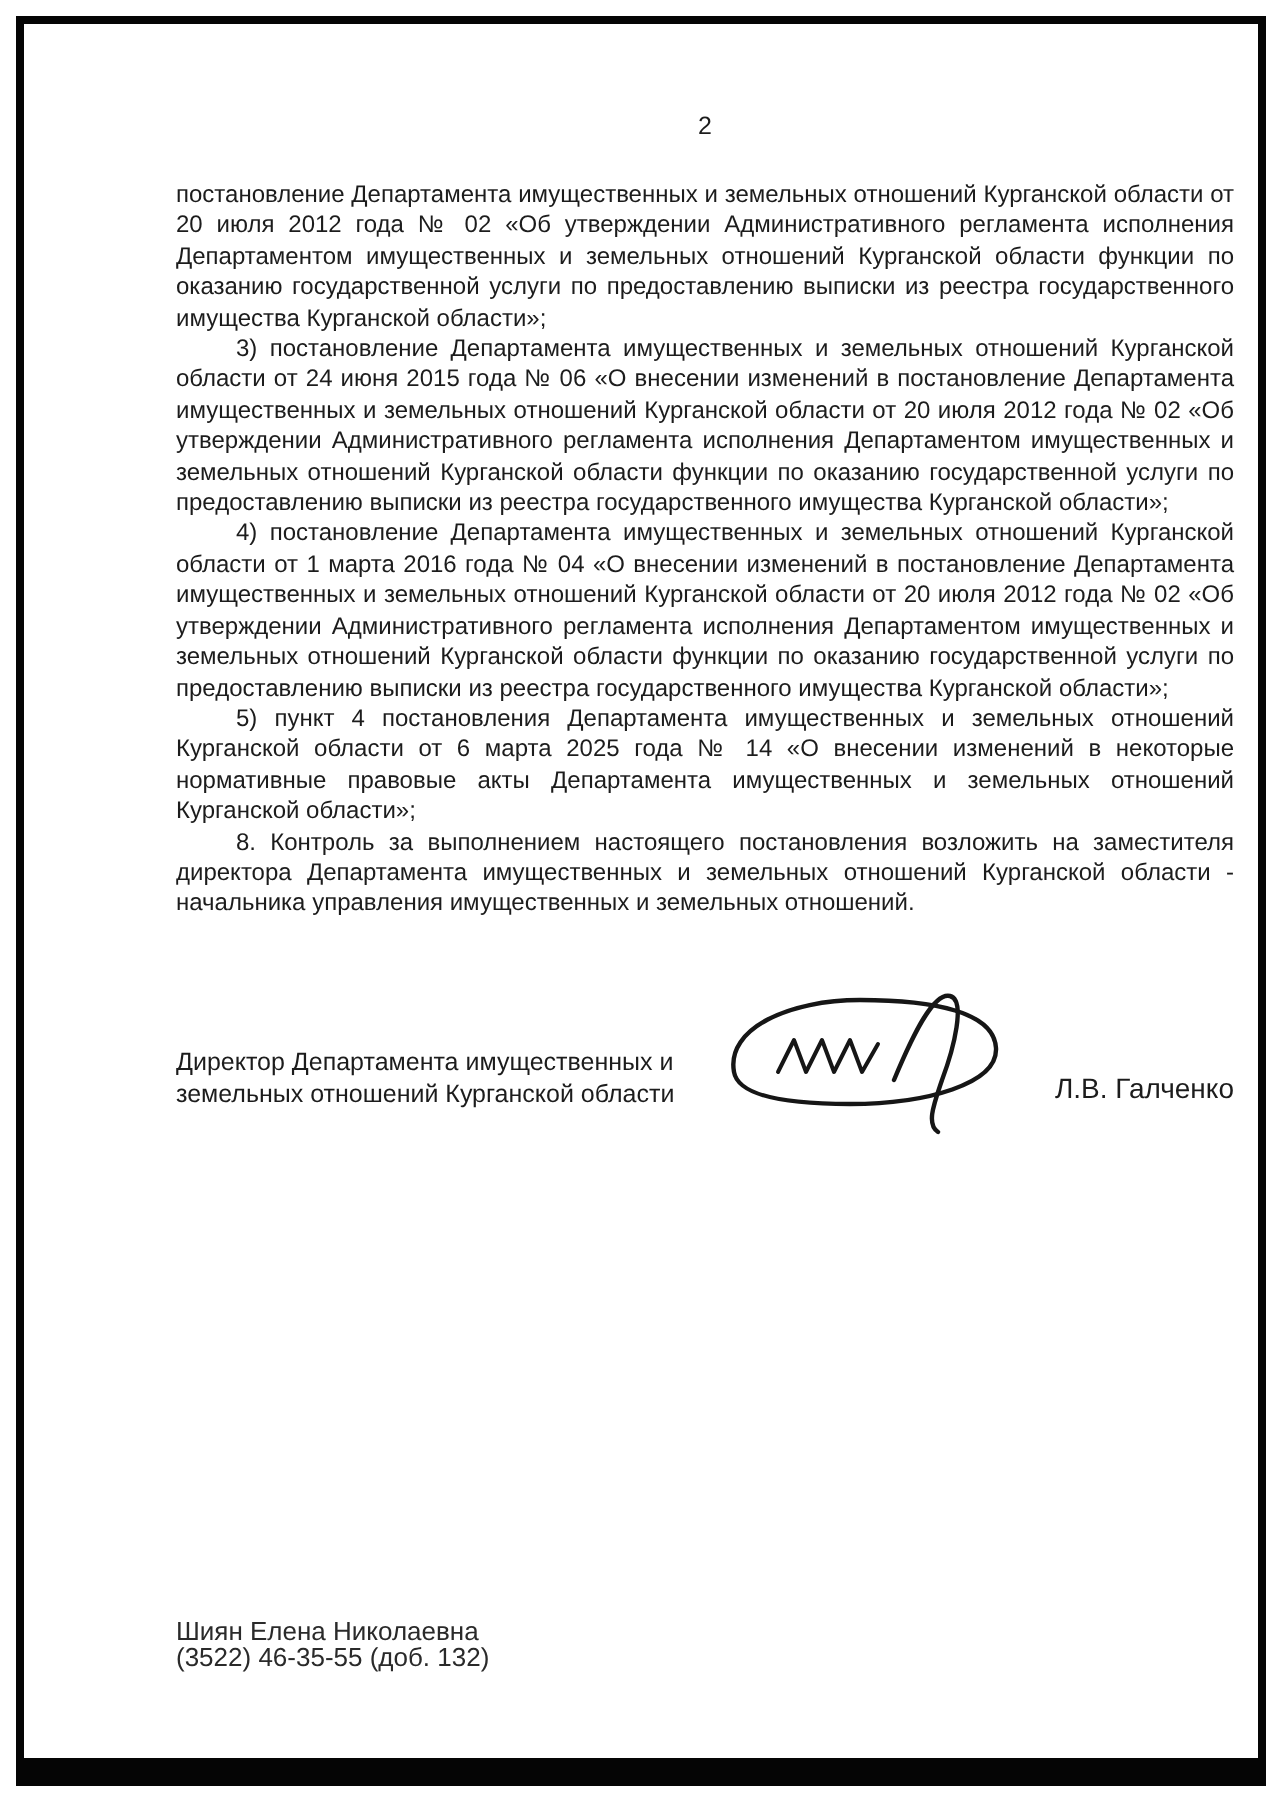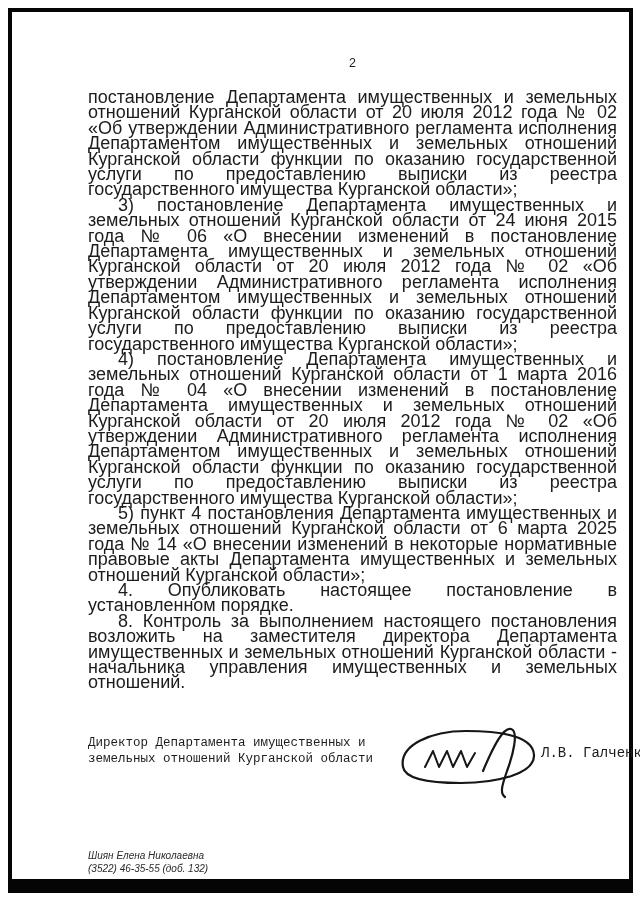--- a/index.html
+++ b/index.html
@@ -33,73 +33,71 @@
     top: 56px;
   }
   .page-number {
     text-align: center;
     font-size: 12.5px;
     line-height: 15px;
     margin-bottom: 19px;
   }
   .para {
     margin: 0;
-    font-size: 18px;
+    font-size: 12px;
     line-height: 15.4px;
     text-align: justify;
     text-justify: inter-word;
   }
   .para.indent {
     text-indent: 30px;
   }
   .signature-block {
     margin-top: 44px;
     display: flex;
-    font-family: Liberation Mono, monospace;
+    align-items: center;
   }
   .sig-title {
     font-size: 12.5px;
     line-height: 16px;
     white-space: nowrap;
   }
   .sig-scribble {
     margin-left: 18px;
     margin-top: -14px;
     flex: 0 0 auto;
   }
   .sig-name {
     margin-left: auto;
     font-size: 14px;
     white-space: nowrap;
     padding-top: 10px;
   }
   .footer {
     position: absolute;
     left: 88px;
-    top: 850px;
-    font-size: 10px;
+    top: 810px;
+    font-size: 13px;
     line-height: 12.5px;
     color: #2a2a2a;
-    font-style: italic;
   }
 </style>
 </head>
 <body>
 
 <div class="page">
   <div class="frame"></div>
 
   <div class="content">
     <div class="page-number">2</div>
 
     <p class="para">постановление Департамента имущественных и земельных отношений Курганской области от 20 июля 2012 года № 02 «Об утверждении Административного регламента исполнения Департаментом имущественных и земельных отношений Курганской области функции по оказанию государственной услуги по предоставлению выписки из реестра государственного имущества Курганской области»;</p>
     <p class="para indent">3) постановление Департамента имущественных и земельных отношений Курганской области от 24 июня 2015 года № 06 «О внесении изменений в постановление Департамента имущественных и земельных отношений Курганской области от 20 июля 2012 года № 02 «Об утверждении Административного регламента исполнения Департаментом имущественных и земельных отношений Курганской области функции по оказанию государственной услуги по предоставлению выписки из реестра государственного имущества Курганской области»;</p>
     <p class="para indent">4) постановление Департамента имущественных и земельных отношений Курганской области от 1 марта 2016 года № 04 «О внесении изменений в постановление Департамента имущественных и земельных отношений Курганской области от 20 июля 2012 года № 02 «Об утверждении Административного регламента исполнения Департаментом имущественных и земельных отношений Курганской области функции по оказанию государственной услуги по предоставлению выписки из реестра государственного имущества Курганской области»;</p>
     <p class="para indent">5) пункт 4 постановления Департамента имущественных и земельных отношений Курганской области от 6 марта 2025 года № 14 «О внесении изменений в некоторые нормативные правовые акты Департамента имущественных и земельных отношений Курганской области»;</p>
-    <p class="para indent">4. Опубликовать настоящее постановление в установленном порядке.</p>
     <p class="para indent">8. Контроль за выполнением настоящего постановления возложить на заместителя директора Департамента имущественных и земельных отношений Курганской области - начальника управления имущественных и земельных отношений.</p>
 
     <div class="signature-block">
       <div class="sig-title">
         <div>Директор Департамента имущественных и</div>
         <div>земельных отношений Курганской области</div>
       </div>
       <div class="sig-scribble">
         <svg width="150" height="80" viewBox="0 0 150 80" fill="none" xmlns="http://www.w3.org/2000/svg">
           <path d="M12 46 C 8 24, 40 10, 75 10 C 112 10, 142 16, 143 34 C 144 52, 108 62, 70 62 C 38 62, 14 58, 12 46 Z" stroke="#161616" stroke-width="2.2" fill="none" stroke-linecap="round"></path>

